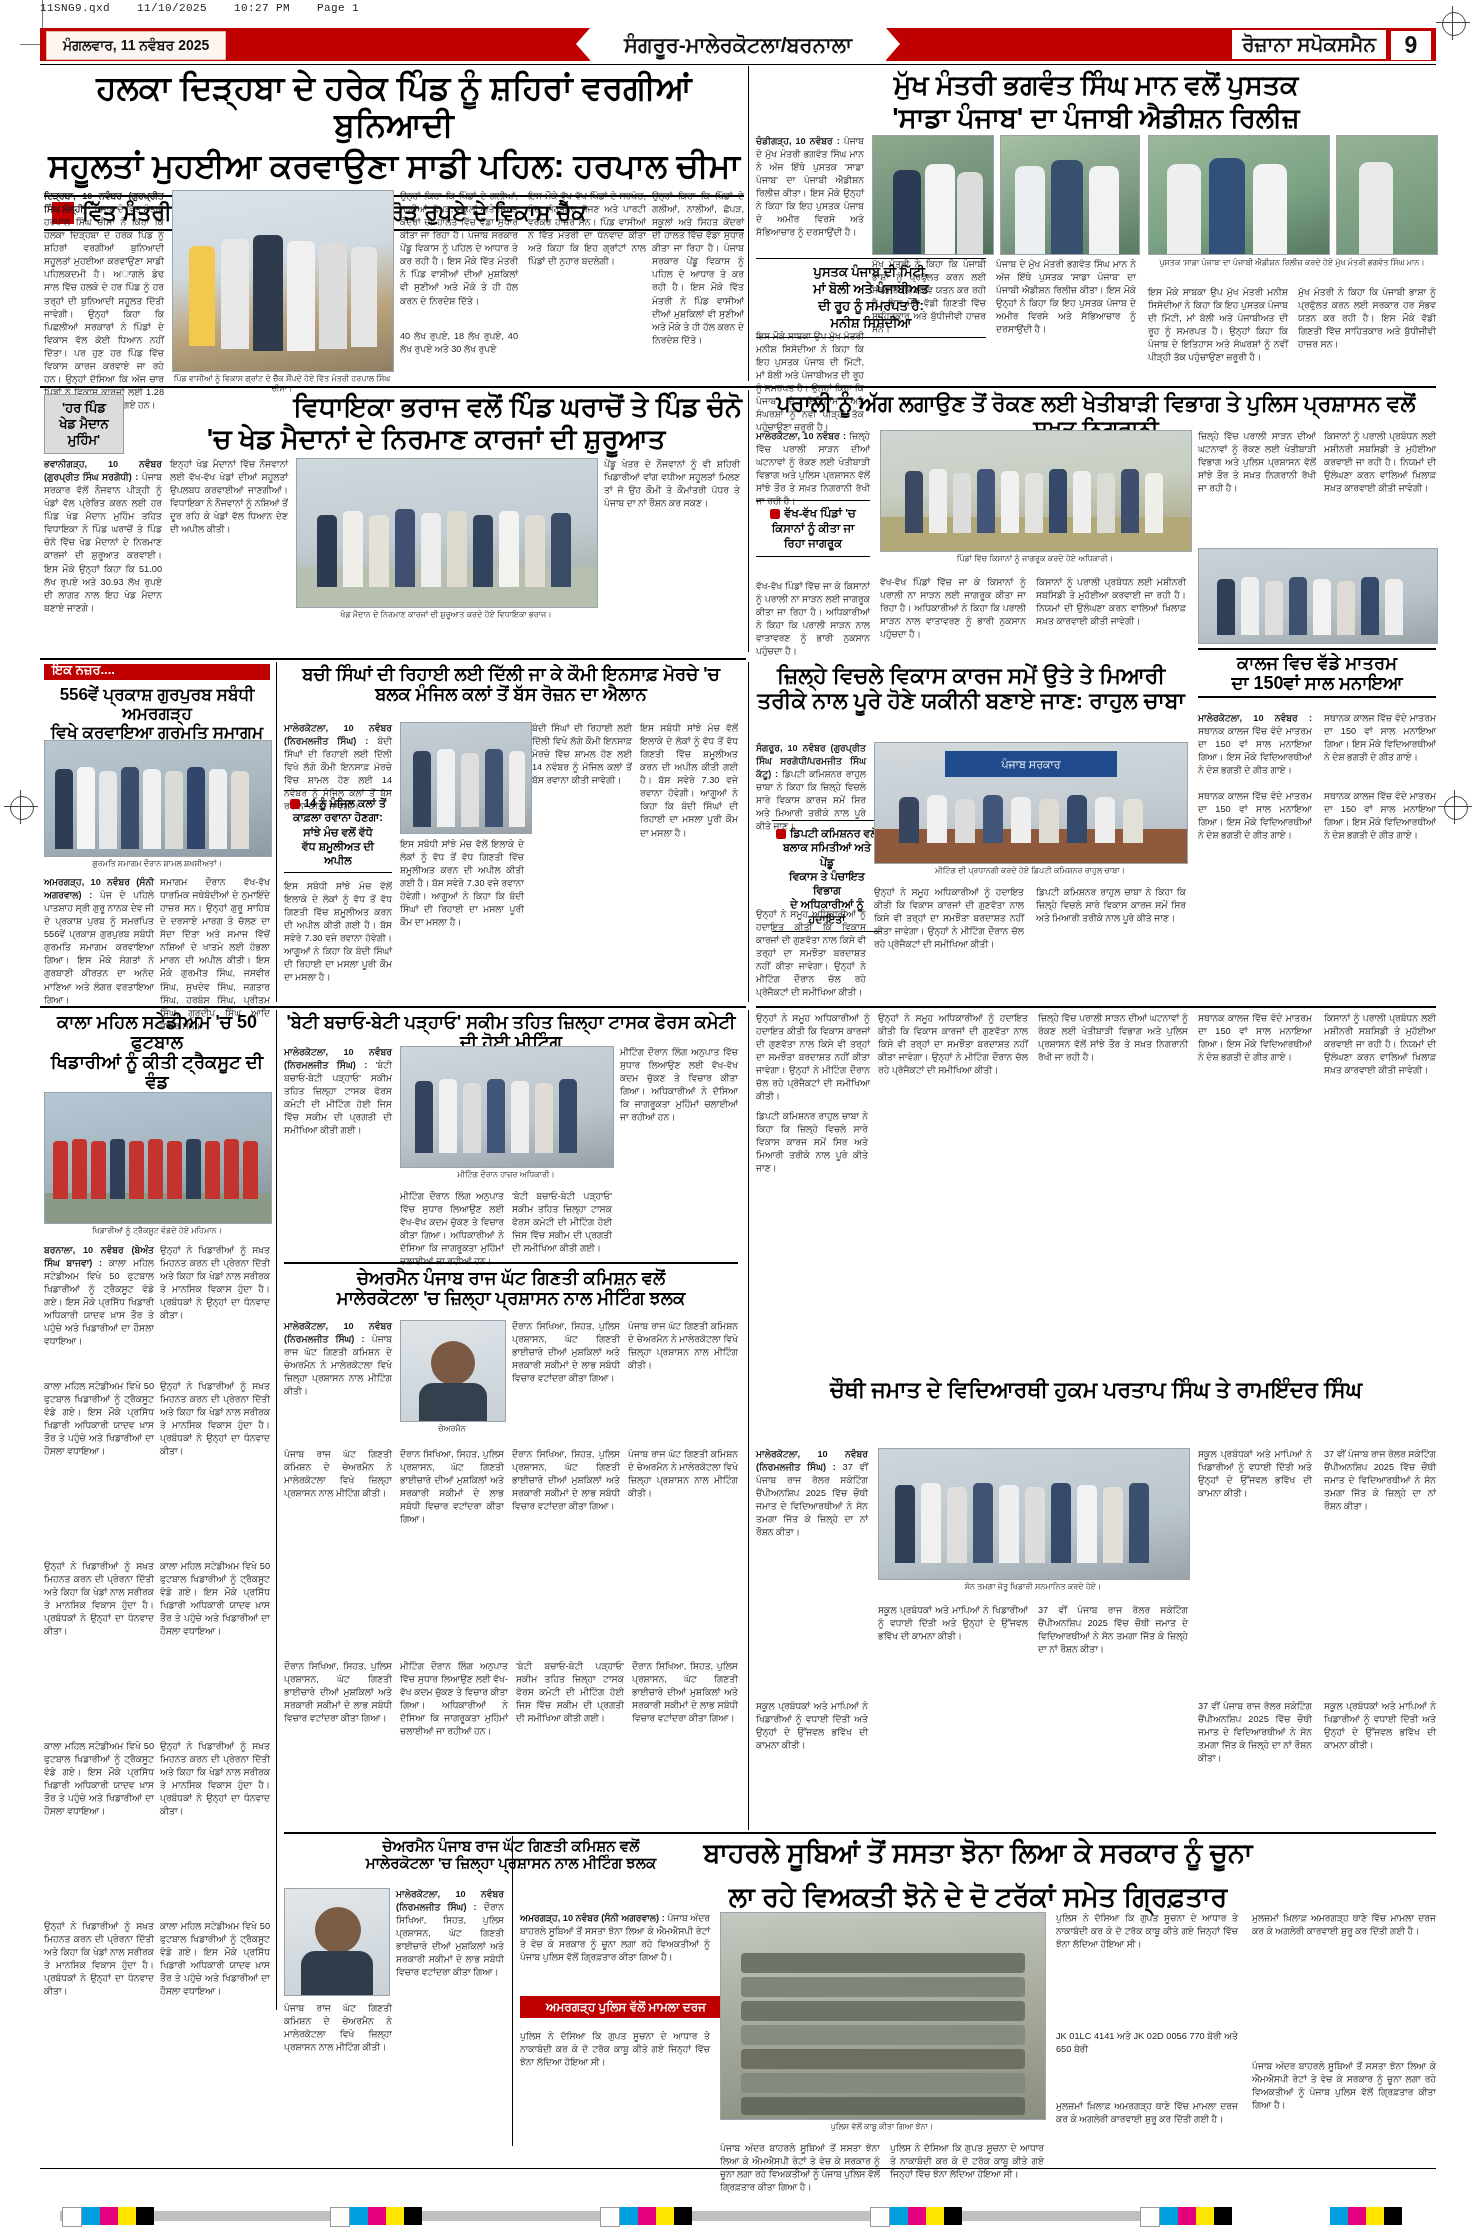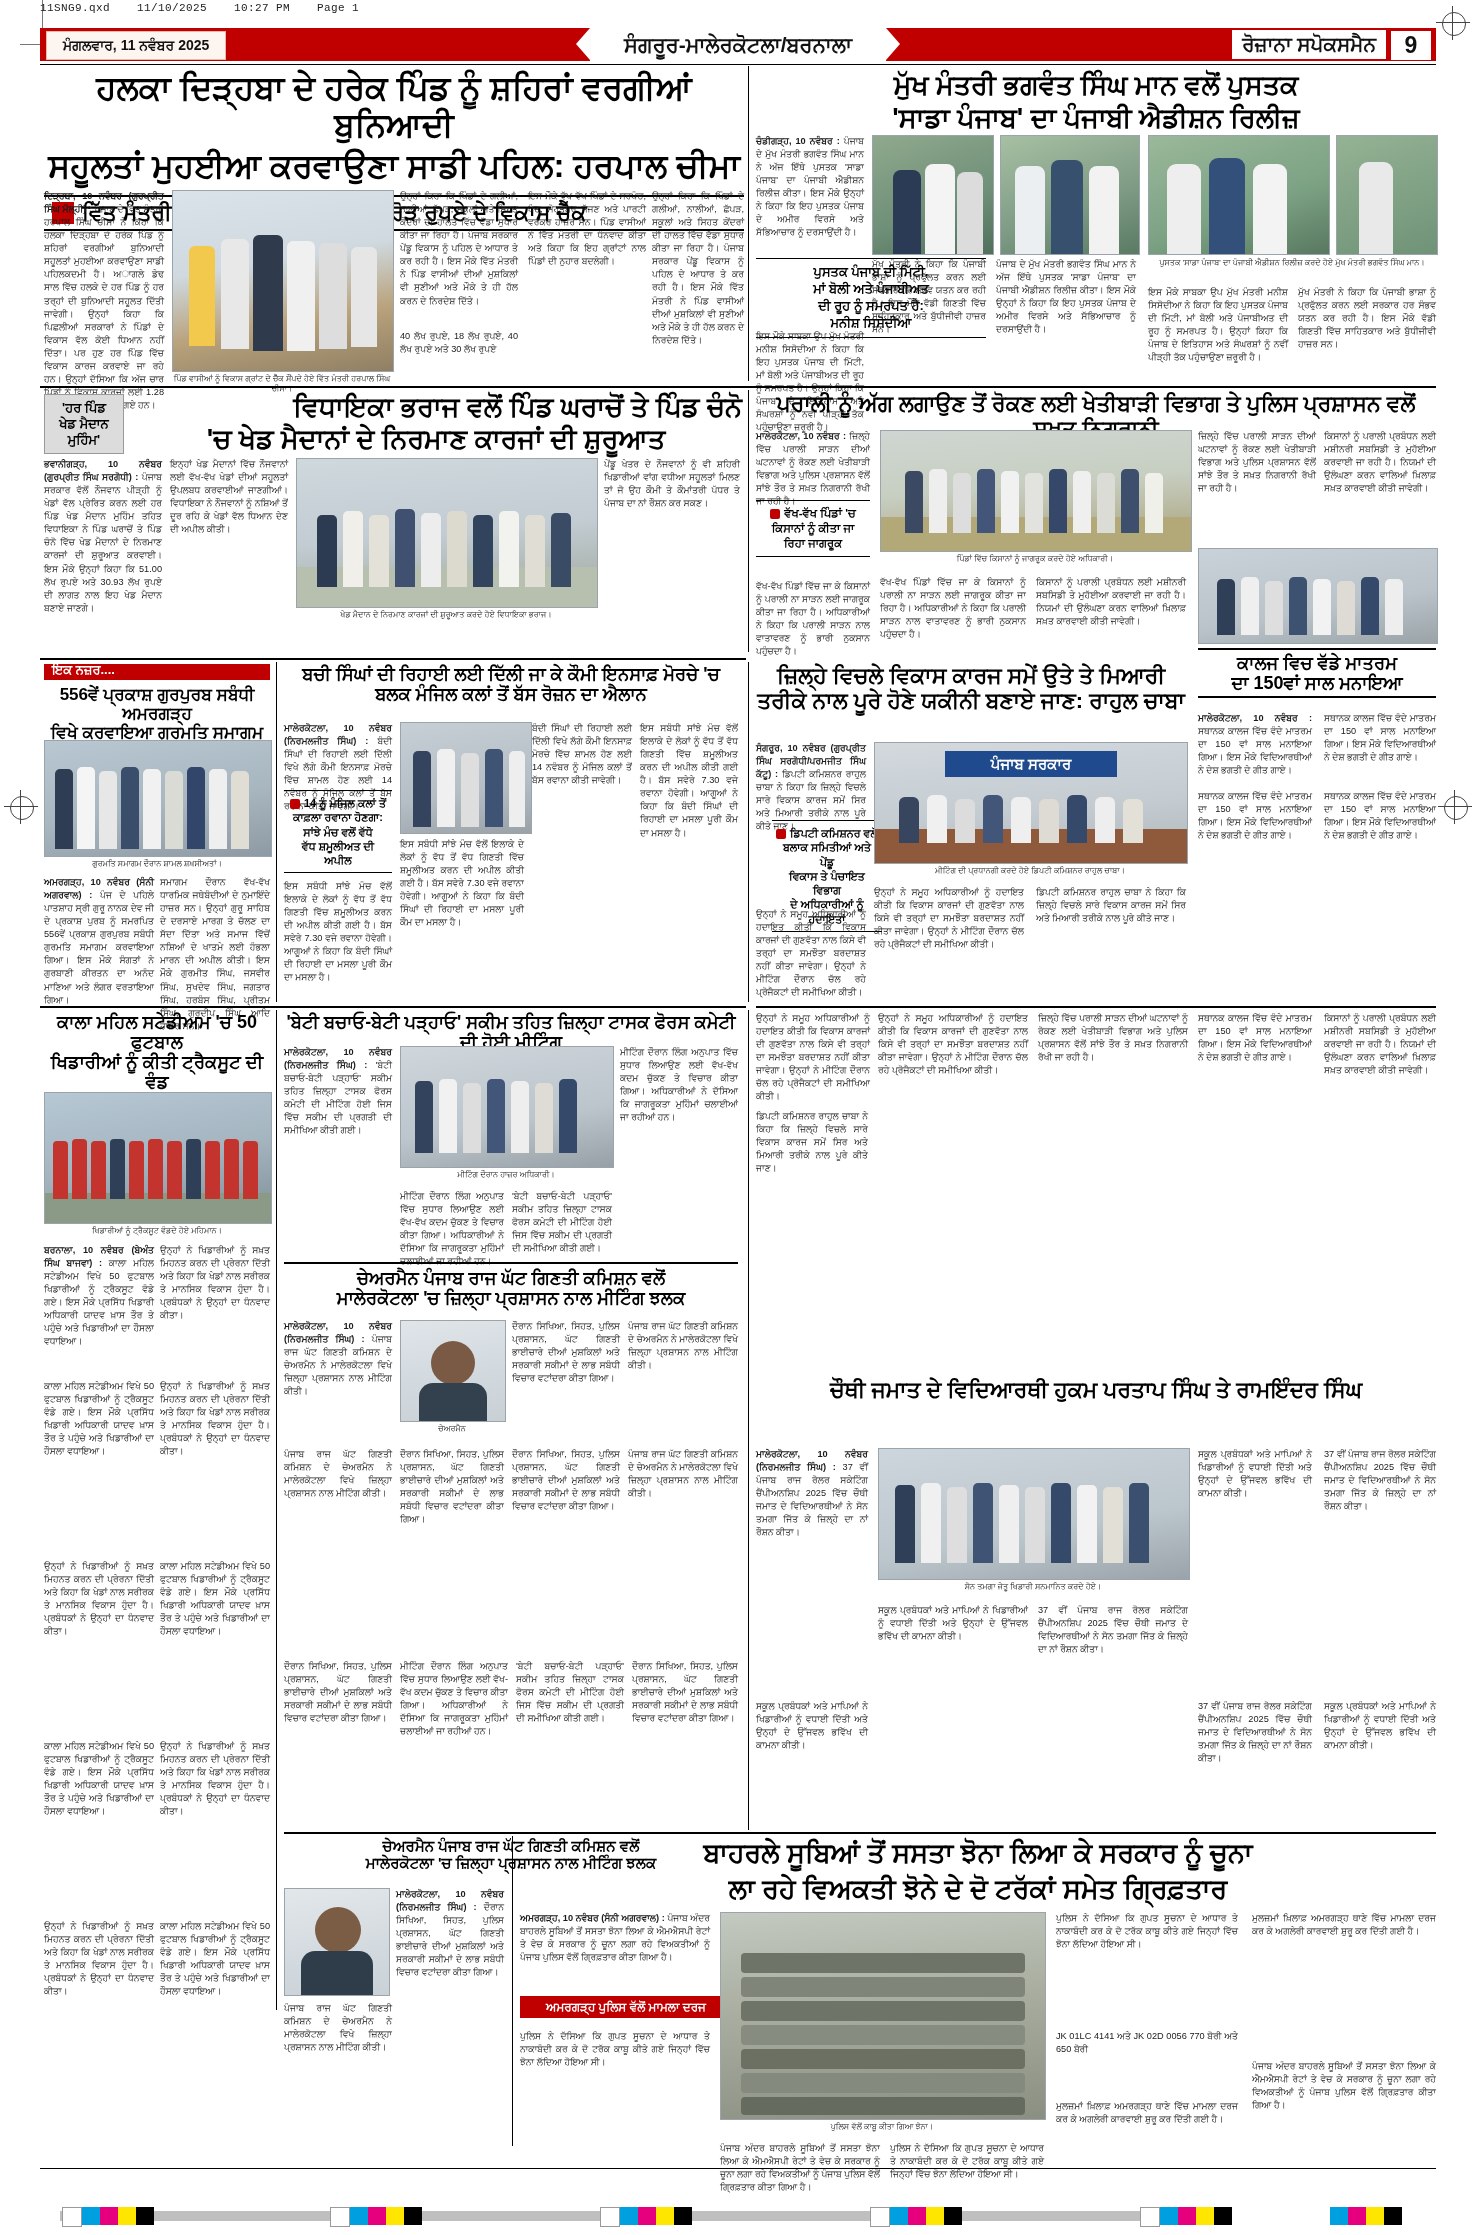--- a/index.html
+++ b/index.html
@@ -385,21 +385,21 @@
 ਵਿਕਾਸ ਤੇ ਪੰਚਾਇਤ ਵਿਭਾਗ
 ਦੇ ਅਧਿਕਾਰੀਆਂ ਨੂੰ ਹਦਾਇਤਾਂ</span></div>
   </div>
   <div style="position:absolute;left:756px;top:908px;width:110px;">
     <div class="body-text">ਉਨ੍ਹਾਂ ਨੇ ਸਮੂਹ ਅਧਿਕਾਰੀਆਂ ਨੂੰ ਹਦਾਇਤ ਕੀਤੀ ਕਿ ਵਿਕਾਸ ਕਾਰਜਾਂ ਦੀ ਗੁਣਵੱਤਾ ਨਾਲ ਕਿਸੇ ਵੀ ਤਰ੍ਹਾਂ ਦਾ ਸਮਝੌਤਾ ਬਰਦਾਸ਼ਤ ਨਹੀਂ ਕੀਤਾ ਜਾਵੇਗਾ। ਉਨ੍ਹਾਂ ਨੇ ਮੀਟਿੰਗ ਦੌਰਾਨ ਚੱਲ ਰਹੇ ਪ੍ਰੋਜੈਕਟਾਂ ਦੀ ਸਮੀਖਿਆ ਕੀਤੀ।</div>
   </div>
 
   <div class="photo" style="position:absolute;left:874px;top:742px;width:312px;height:120px;">
     <div class="sky" style="background:linear-gradient(175deg,#d3d9dd 0%,#c4ccd2 55%,#aeb6bb 100%);"></div>
     <div style="position:absolute;left:70px;top:8px;width:172px;height:26px;background:#1f4b8e;display:flex;align-items:center;justify-content:center;">
-      <span style="color:#fff;font-size:15px;font-weight:bold;">ਪੰਜਾਬ ਸਰਕਾਰ</span>
+      <span style="color:#fff;font-size:11px;font-weight:normal;">ਪੰਜਾਬ ਸਰਕਾਰ</span>
     </div>
     <div style="position:absolute;left:0;bottom:0;width:312px;height:34px;background:#8e5a3b;"></div>
     <div style="position:absolute;left:24px;top:54px;width:20px;height:46px;background:#37465e;border-radius:6px 6px 0 0;"></div>
     <div style="position:absolute;left:52px;top:52px;width:20px;height:48px;background:#f0f0f0;border-radius:6px 6px 0 0;"></div>
     <div style="position:absolute;left:80px;top:56px;width:20px;height:44px;background:#dcdcdc;border-radius:6px 6px 0 0;"></div>
     <div style="position:absolute;left:108px;top:52px;width:20px;height:48px;background:#42567a;border-radius:6px 6px 0 0;"></div>
     <div style="position:absolute;left:136px;top:54px;width:20px;height:46px;background:#efefef;border-radius:6px 6px 0 0;"></div>
     <div style="position:absolute;left:164px;top:56px;width:20px;height:44px;background:#dddbd3;border-radius:6px 6px 0 0;"></div>
     <div style="position:absolute;left:192px;top:52px;width:20px;height:48px;background:#35496a;border-radius:6px 6px 0 0;"></div>
     <div style="position:absolute;left:220px;top:54px;width:20px;height:46px;background:#eeeeee;border-radius:6px 6px 0 0;"></div>
@@ -616,21 +616,21 @@
     <div class="body-text"><span class="dateline">ਮਾਲੇਰਕੋਟਲਾ, 10 ਨਵੰਬਰ (ਨਿਰਮਲਜੀਤ ਸਿੰਘ) :</span>
       <span>ਦੌਰਾਨ ਸਿਖਿਆ, ਸਿਹਤ, ਪੁਲਿਸ ਪ੍ਰਸ਼ਾਸਨ, ਘੱਟ ਗਿਣਤੀ ਭਾਈਚਾਰੇ ਦੀਆਂ ਮੁਸ਼ਕਿਲਾਂ ਅਤੇ ਸਰਕਾਰੀ ਸਕੀਮਾਂ ਦੇ ਲਾਭ ਸਬੰਧੀ ਵਿਚਾਰ ਵਟਾਂਦਰਾ ਕੀਤਾ ਗਿਆ।</span></div>
   </div>
   <div style="position:absolute;left:284px;top:2002px;width:108px;">
     <div class="body-text">ਪੰਜਾਬ ਰਾਜ ਘੱਟ ਗਿਣਤੀ ਕਮਿਸ਼ਨ ਦੇ ਚੇਅਰਮੈਨ ਨੇ ਮਾਲੇਰਕੋਟਲਾ ਵਿਖੇ ਜ਼ਿਲ੍ਹਾ ਪ੍ਰਸ਼ਾਸਨ ਨਾਲ ਮੀਟਿੰਗ ਕੀਤੀ।</div>
   </div>
 
   <div class="rule2" style="position:absolute;left:512px;top:1832px;width:924px;"></div>
   <div style="position:absolute;left:520px;top:1838px;width:916px;">
     <div class="hl hl-lg" style="text-align:center;">ਬਾਹਰਲੇ ਸੂਬਿਆਂ ਤੋਂ ਸਸਤਾ ਝੋਨਾ ਲਿਆ ਕੇ ਸਰਕਾਰ ਨੂੰ ਚੂਨਾ</div>
-    <div class="hl hl-lg" style="text-align:center;margin-top:6px;">ਲਾ ਰਹੇ ਵਿਅਕਤੀ ਝੋਨੇ ਦੇ ਦੋ ਟਰੱਕਾਂ ਸਮੇਤ ਗ੍ਰਿਫ਼ਤਾਰ</div>
+    <div class="hl hl-lg" style="text-align:center;margin-top:14px;">ਲਾ ਰਹੇ ਵਿਅਕਤੀ ਝੋਨੇ ਦੇ ਦੋ ਟਰੱਕਾਂ ਸਮੇਤ ਗ੍ਰਿਫ਼ਤਾਰ</div>
   </div>
 
   <div style="position:absolute;left:520px;top:1912px;width:190px;">
     <div class="body-text"><span class="dateline">ਅਮਰਗੜ੍ਹ, 10 ਨਵੰਬਰ (ਸੰਨੀ ਅਗਰਵਾਲ) :</span>
       <span>ਪੰਜਾਬ ਅੰਦਰ ਬਾਹਰਲੇ ਸੂਬਿਆਂ ਤੋਂ ਸਸਤਾ ਝੋਨਾ ਲਿਆ ਕੇ ਐਮਐਸਪੀ ਰੇਟਾਂ ਤੇ ਵੇਚ ਕੇ ਸਰਕਾਰ ਨੂੰ ਚੂਨਾ ਲਗਾ ਰਹੇ ਵਿਅਕਤੀਆਂ ਨੂੰ ਪੰਜਾਬ ਪੁਲਿਸ ਵੱਲੋਂ ਗ੍ਰਿਫ਼ਤਾਰ ਕੀਤਾ ਗਿਆ ਹੈ।</span></div>
   </div>
   <div style="position:absolute;left:520px;top:1996px;width:212px;">
     <div style="background:#c00000;color:#fff;font-weight:bold;font-size:12px;text-align:center;padding:4px 2px;">ਅਮਰਗੜ੍ਹ ਪੁਲਿਸ ਵੱਲੋਂ ਮਾਮਲਾ ਦਰਜ</div>
   </div>
   <div style="position:absolute;left:520px;top:2030px;width:190px;">

